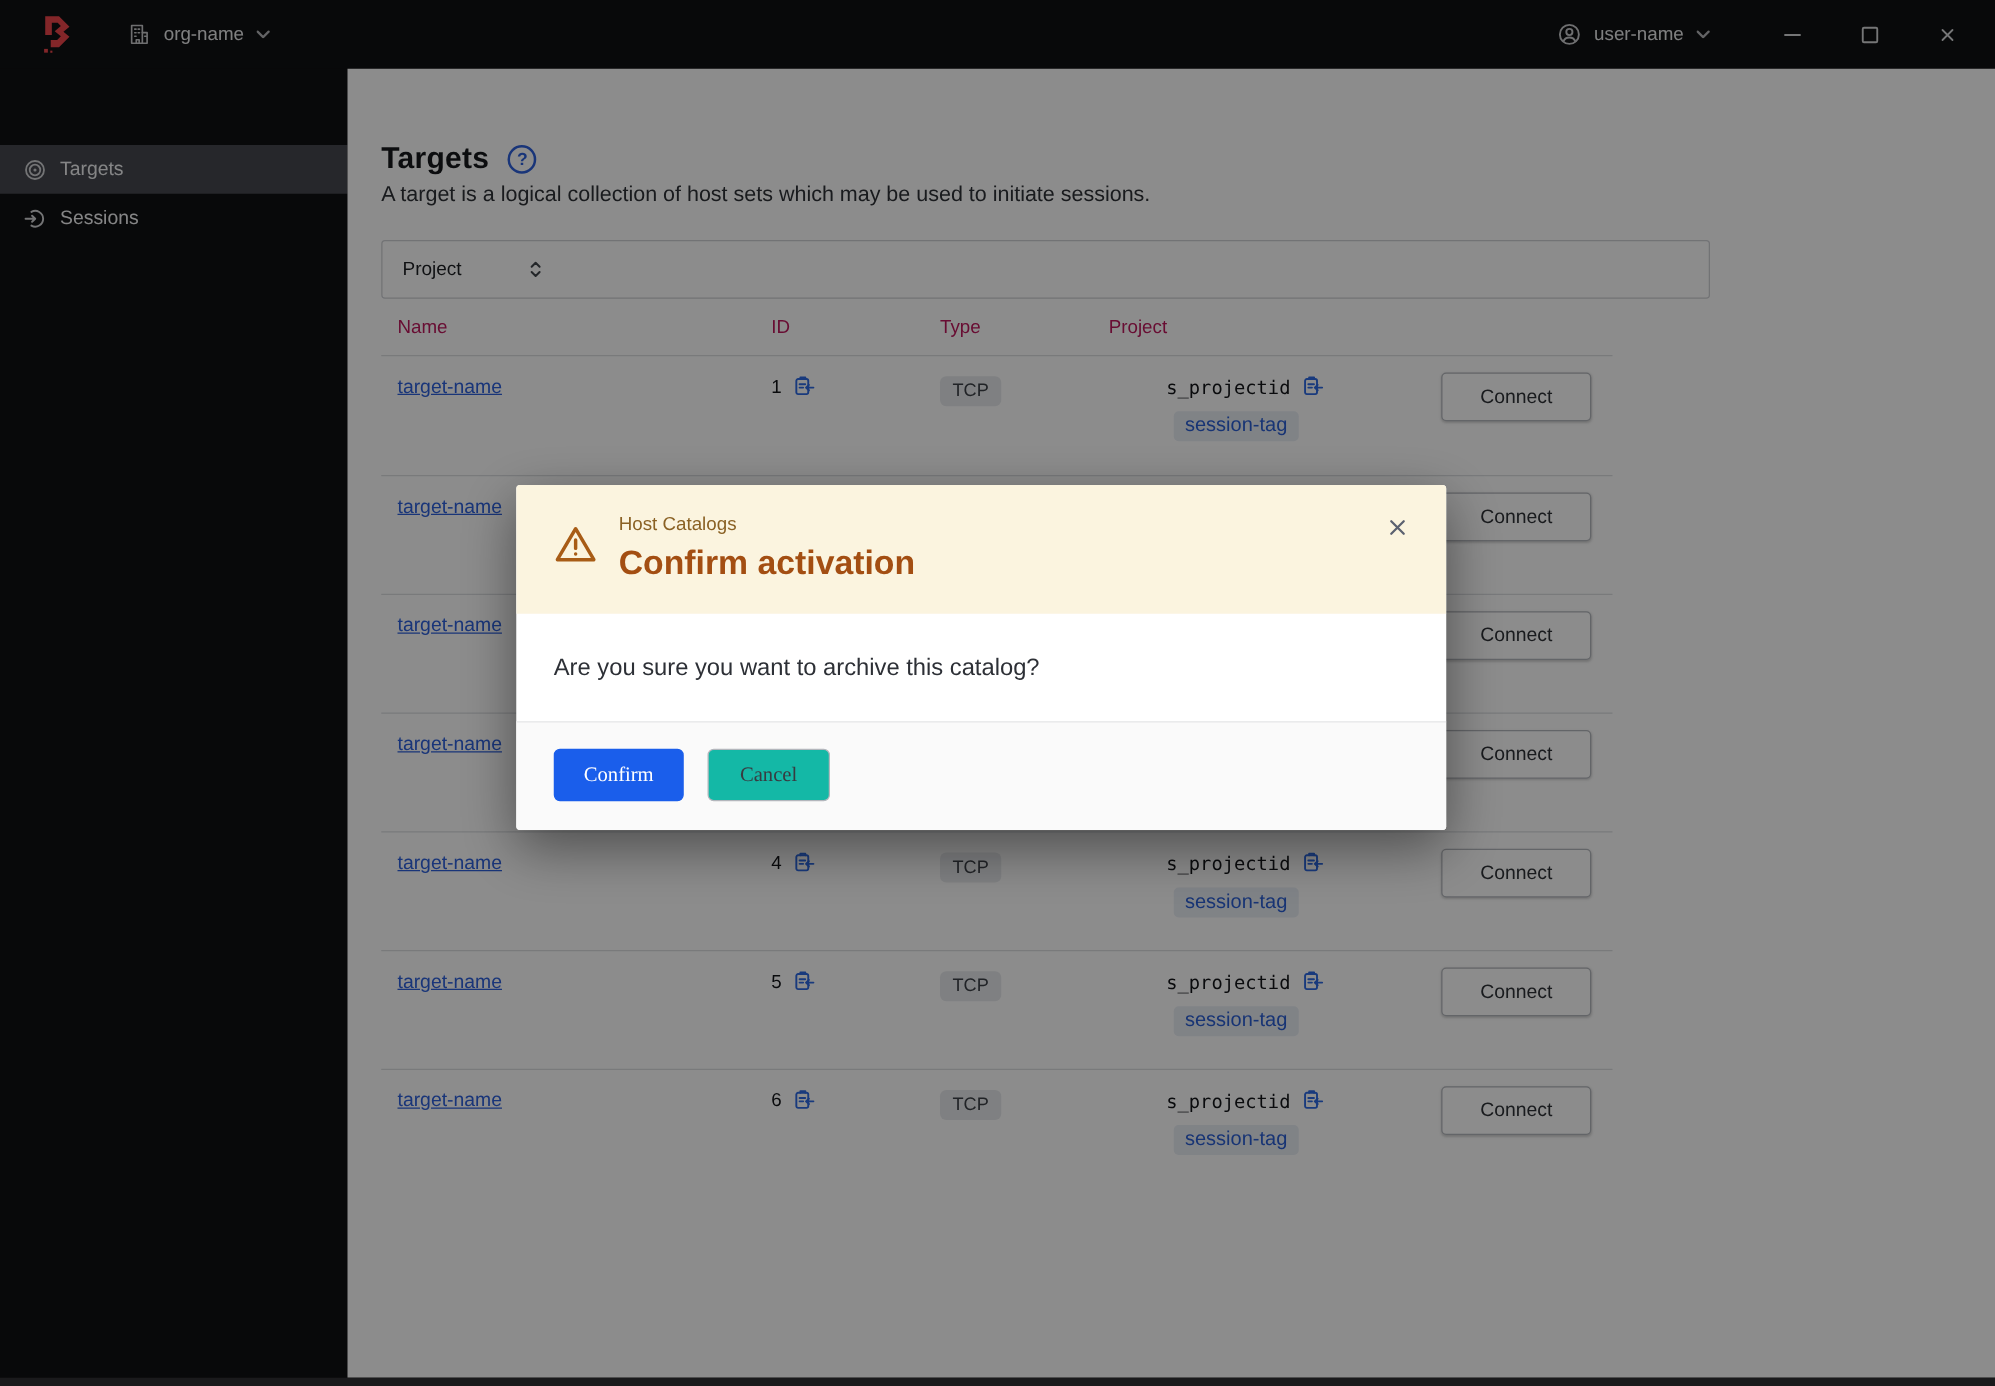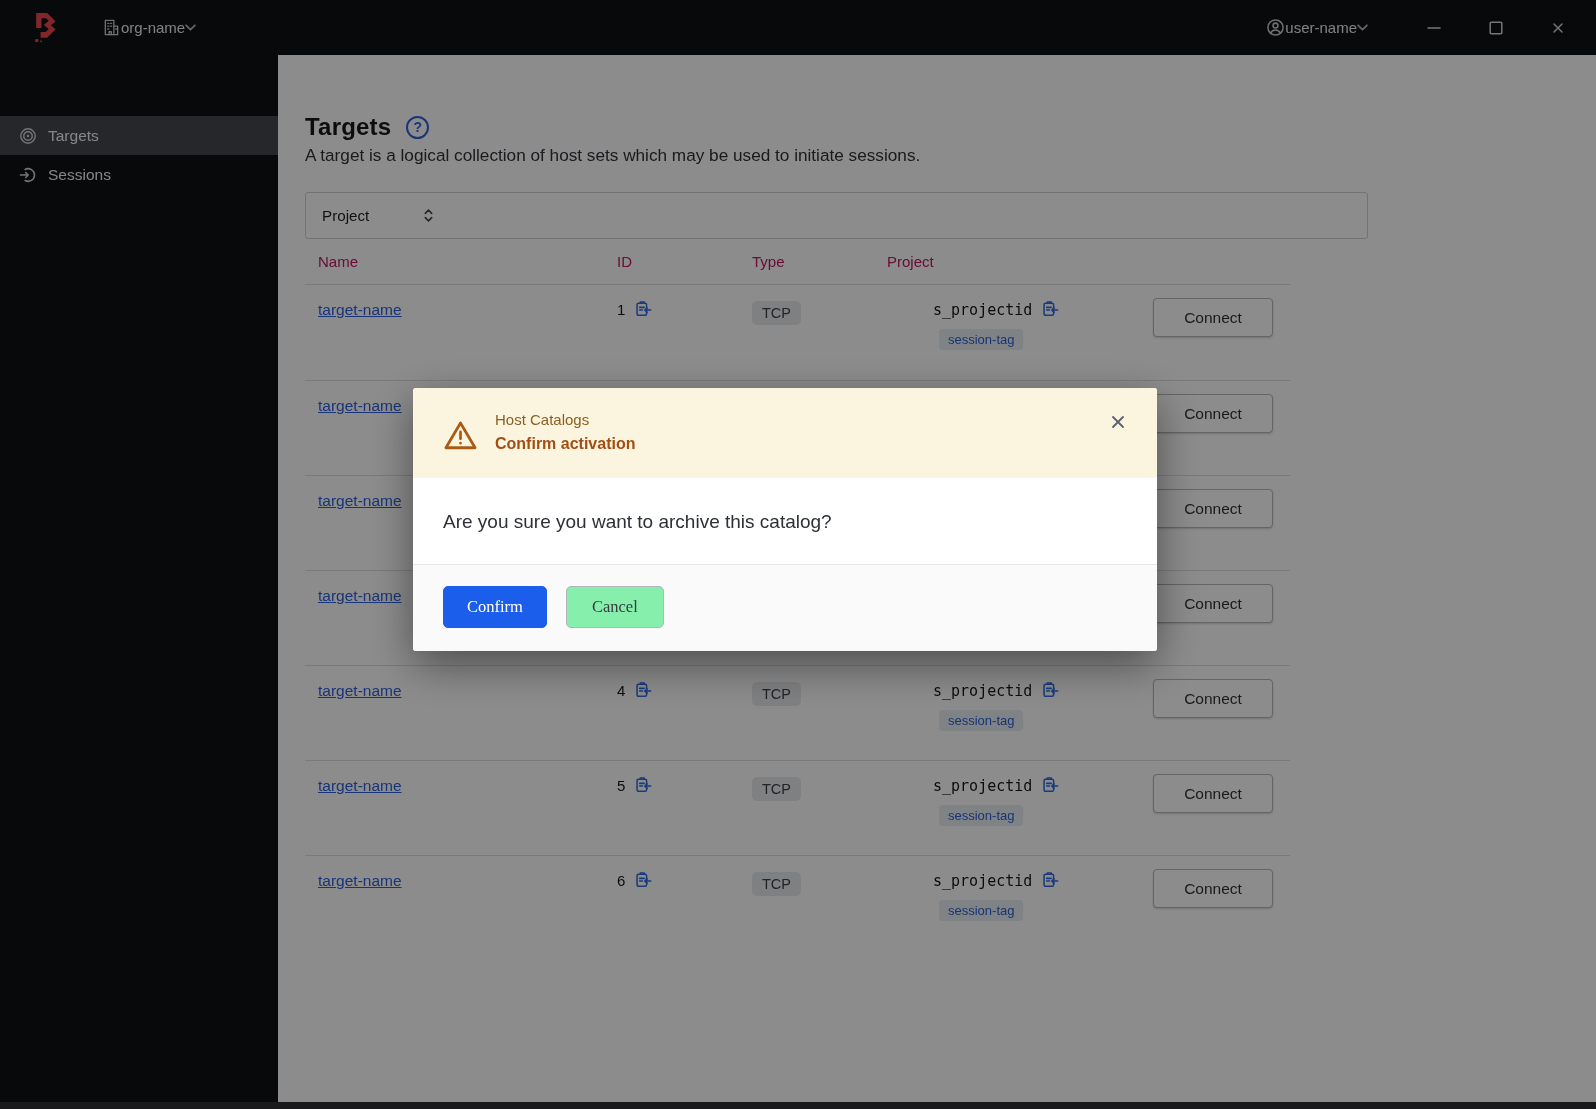--- a/index.html
+++ b/index.html
@@ -3,21 +3,21 @@
 <meta charset="utf-8">
 <style>
   * { margin:0; padding:0; box-sizing:border-box; }
   html,body { width:1596px; height:1109px; overflow:hidden; background:#303134;
               font-family:"Liberation Sans", sans-serif; }
   .app { width:1596px; height:1102px; display:flex; flex-direction:column; background:#101113; }
 
   
   .topbar { height:55px; flex:0 0 55px; background:#101113; display:flex; align-items:center; padding:0 28px 0 30px; }
   .logo { width:30px; height:34px; margin-right:42px; flex:0 0 auto; }
-  .menu-group { display:flex; align-items:center; gap:0; color:#e8e9ea; font-size:15px; cursor:default; }
+  .menu-group { display:flex; align-items:center; gap:10px; color:#e8e9ea; font-size:15px; cursor:default; }
   .menu-group .g-ic { color:#c9cacd; display:flex; }
   .chev { color:#b4b5b8; display:flex; }
   .tb-spacer { flex:1; }
   .win-controls { display:flex; align-items:center; gap:42px; margin-left:56px; color:#d6d7d9; }
   .win-btn { display:flex; align-items:center; justify-content:center; width:20px; height:20px; }
 
   
   .main { flex:1; display:flex; min-height:0; }
   .sidebar { width:278px; flex:0 0 278px; background:#101113; padding-top:61px; }
   .nav-item { height:39px; display:flex; align-items:center; gap:11px; padding-left:19px;
@@ -49,42 +49,42 @@
   .cell { padding-top:16px; }
   .c-name { padding-left:13px; }
   .t-link { color:#2e61dc; text-decoration:underline; font-size:15.5px; cursor:pointer; }
   .c-id { font-size:15px; color:#131519; display:flex; align-items:flex-start; gap:9px; }
   .copy-btn { color:#2e6be4; display:flex; margin-top:-1px; cursor:pointer; background:none; border:none; padding:0; }
   .badge-type { display:inline-block; background:#e8eaed; color:#3c4047; font-size:14.5px;
                 border-radius:5px; padding:4px 10px; }
   .c-proj { display:flex; flex-direction:column; align-items:flex-start; gap:10px;margin-left:46px; }
   .proj-line { display:flex; align-items:flex-start; gap:9px; }
   .proj-id { font-family:"DejaVu Sans Mono", monospace; font-size:15px; color:#131519; }
-  .tag { margin-left:6px; display:inline-block; background:#e9eef5; color:#2b5fd4; font-size:13px;
+  .tag { margin-left:6px; display:inline-block; background:#e9eef5; color:#2b5fd4; font-size:16px;
          border-radius:4px; padding:3px 9px; cursor:pointer; }
   .c-act { padding-top:13px; }
   .btn-connect { width:120px; height:39px; background:#ffffff; border:1px solid #b5b8be; border-radius:4px;
                  font-family:inherit; font-size:15.5px; color:#2f3237; box-shadow:0 1px 2px rgba(0,0,0,.18);
                  cursor:pointer; }
 
   
   .dim { position:fixed; inset:0; background:rgba(0,0,0,0.45); z-index:40; }
   .modal { position:fixed; left:413px; top:388px; width:744px; z-index:60; background:#ffffff;
            border-radius:3px; overflow:hidden; box-shadow:0 14px 44px rgba(0,0,0,.45); }
   .m-head { background:#fbf4df; padding:23px 30px 25px 30px; display:flex; gap:17px; position:relative; }
   .m-warn { color:#a85c16; margin-top:7px; flex:0 0 auto; display:flex; }
   .m-eyebrow { font-size:15px; color:#8a6124; }
-  .m-title { margin-top:7px; font-size:16px; font-weight:700; color:#a34e12; }
+  .m-title { margin-top:7px; font-size:27px; font-weight:700; color:#a34e12; }
   .m-close { position:absolute; right:29px; top:24px; background:none; border:none; padding:0;
              color:#5b6170; cursor:pointer; display:flex; }
   .m-body { padding:33px 30px 31px; font-size:19px; color:#2d3036; }
   .m-foot { background:#fafafa; border-top:1px solid #e5e6e8; padding:21px 30px 23px; display:flex; gap:19px; }
   .btn { font-family:Liberation Serif, serif; font-size:16.5px; border-radius:5px; height:42px; cursor:pointer; }
   .btn-primary { background:#1a5eeb; border:1px solid #1a5eeb; color:#ffffff; padding:0 23px; font-weight:500; }
-  .btn-secondary { background:#86efac; border:1px solid #b3b6bc; color:#383b41; padding:4px 25px; }
+  .btn-secondary { background:#14b8a6; border:1px solid #b3b6bc; color:#383b41; padding:4px 25px; }
 </style>
 </head>
 <body>
 
 <svg width="0" height="0" style="position:absolute" aria-hidden="true">
   <symbol id="i-copy" viewBox="0 0 20 20">
     <g fill="none" stroke="currentColor" stroke-width="1.7" stroke-linecap="round" stroke-linejoin="round">
       <rect x="3.4" y="3.6" width="10.6" height="13.4" rx="1.6"></rect>
       <path d="M7 3.6 V2.2 h4.4 v1.4"></path>
       <path d="M6.3 8.2 h5 M6.3 11.2 h3.2"></path>

